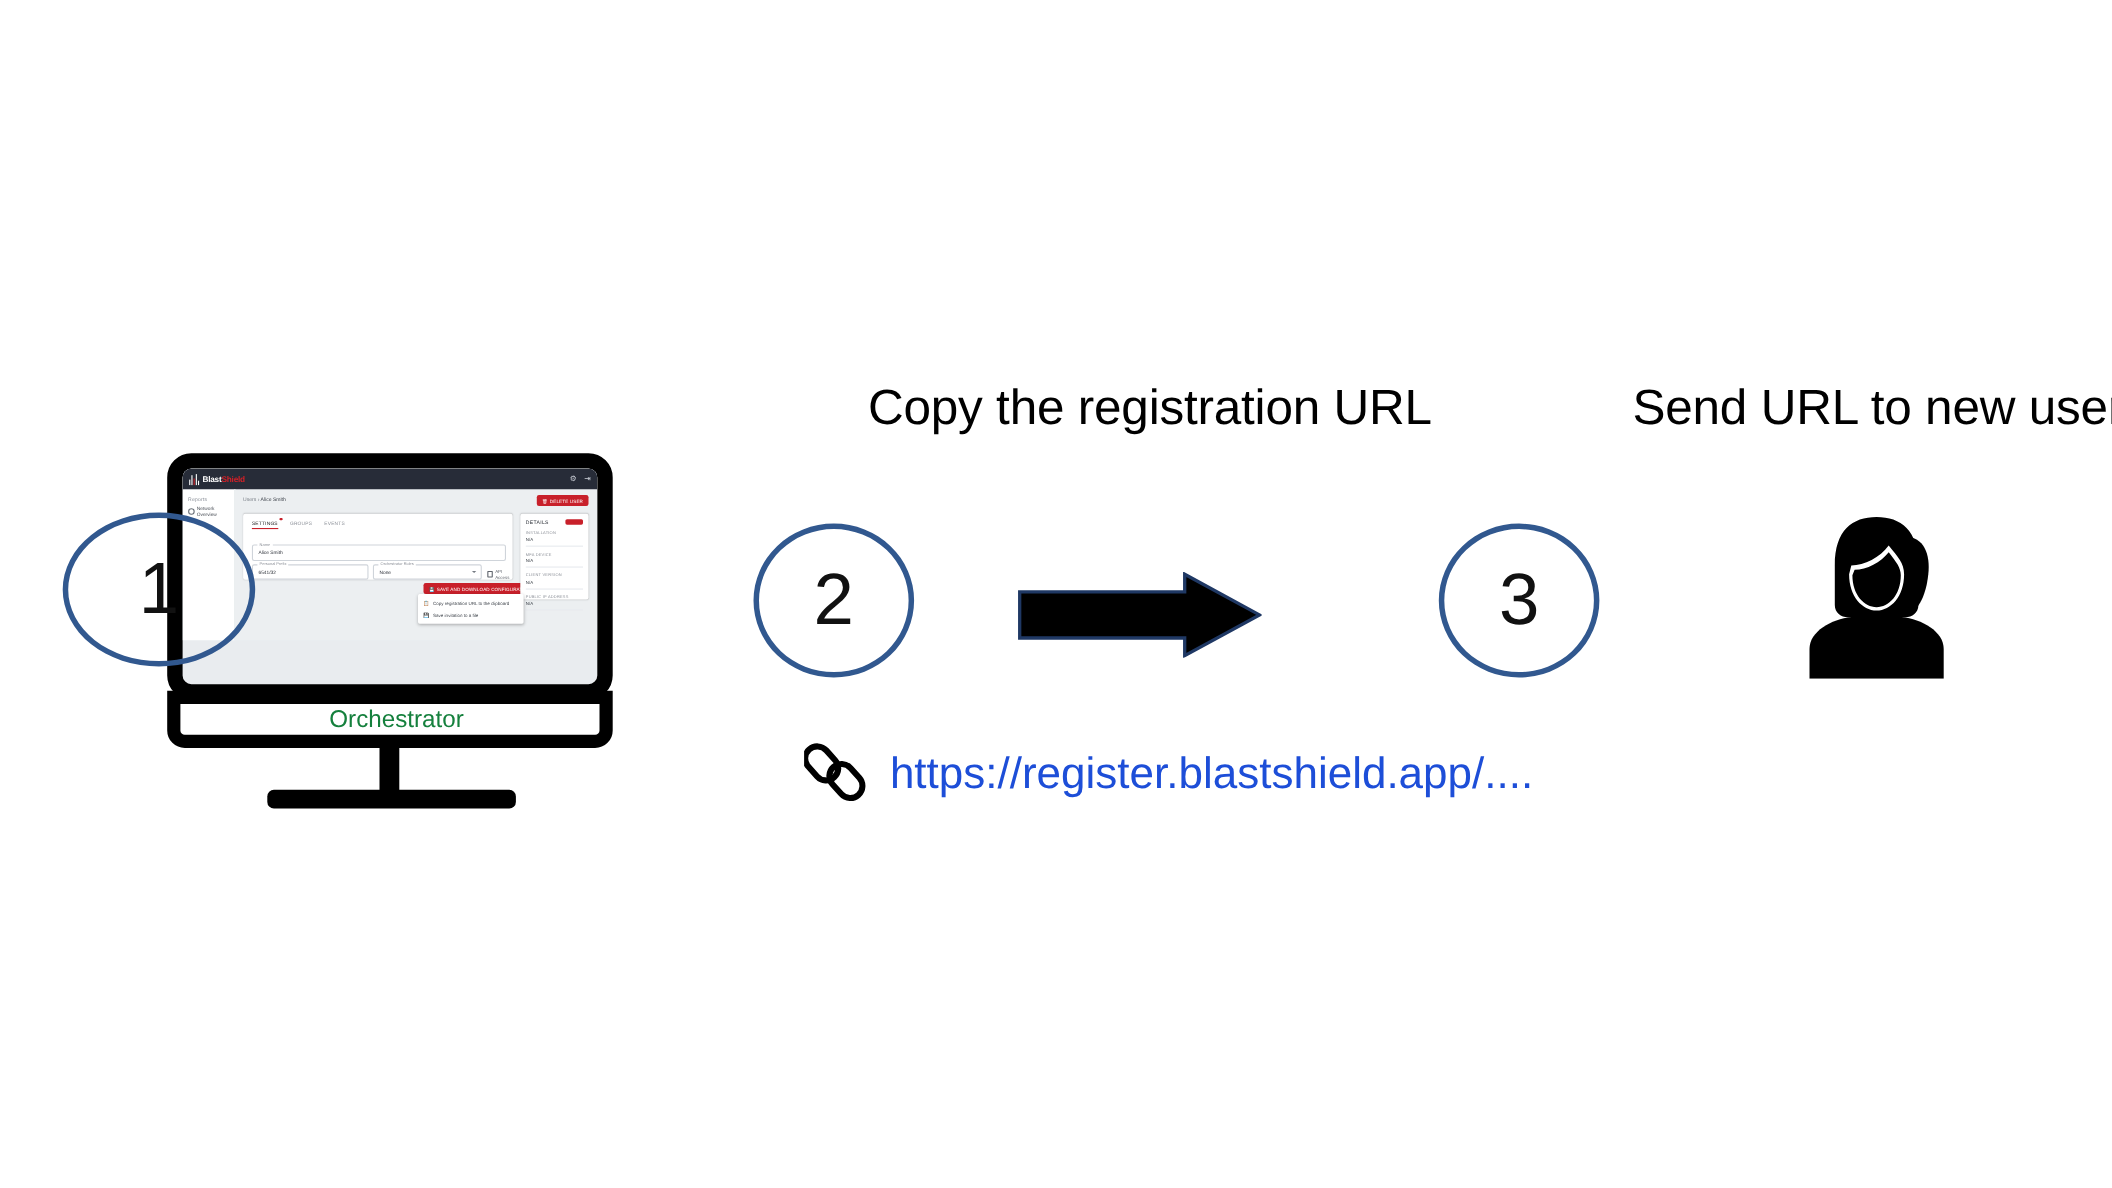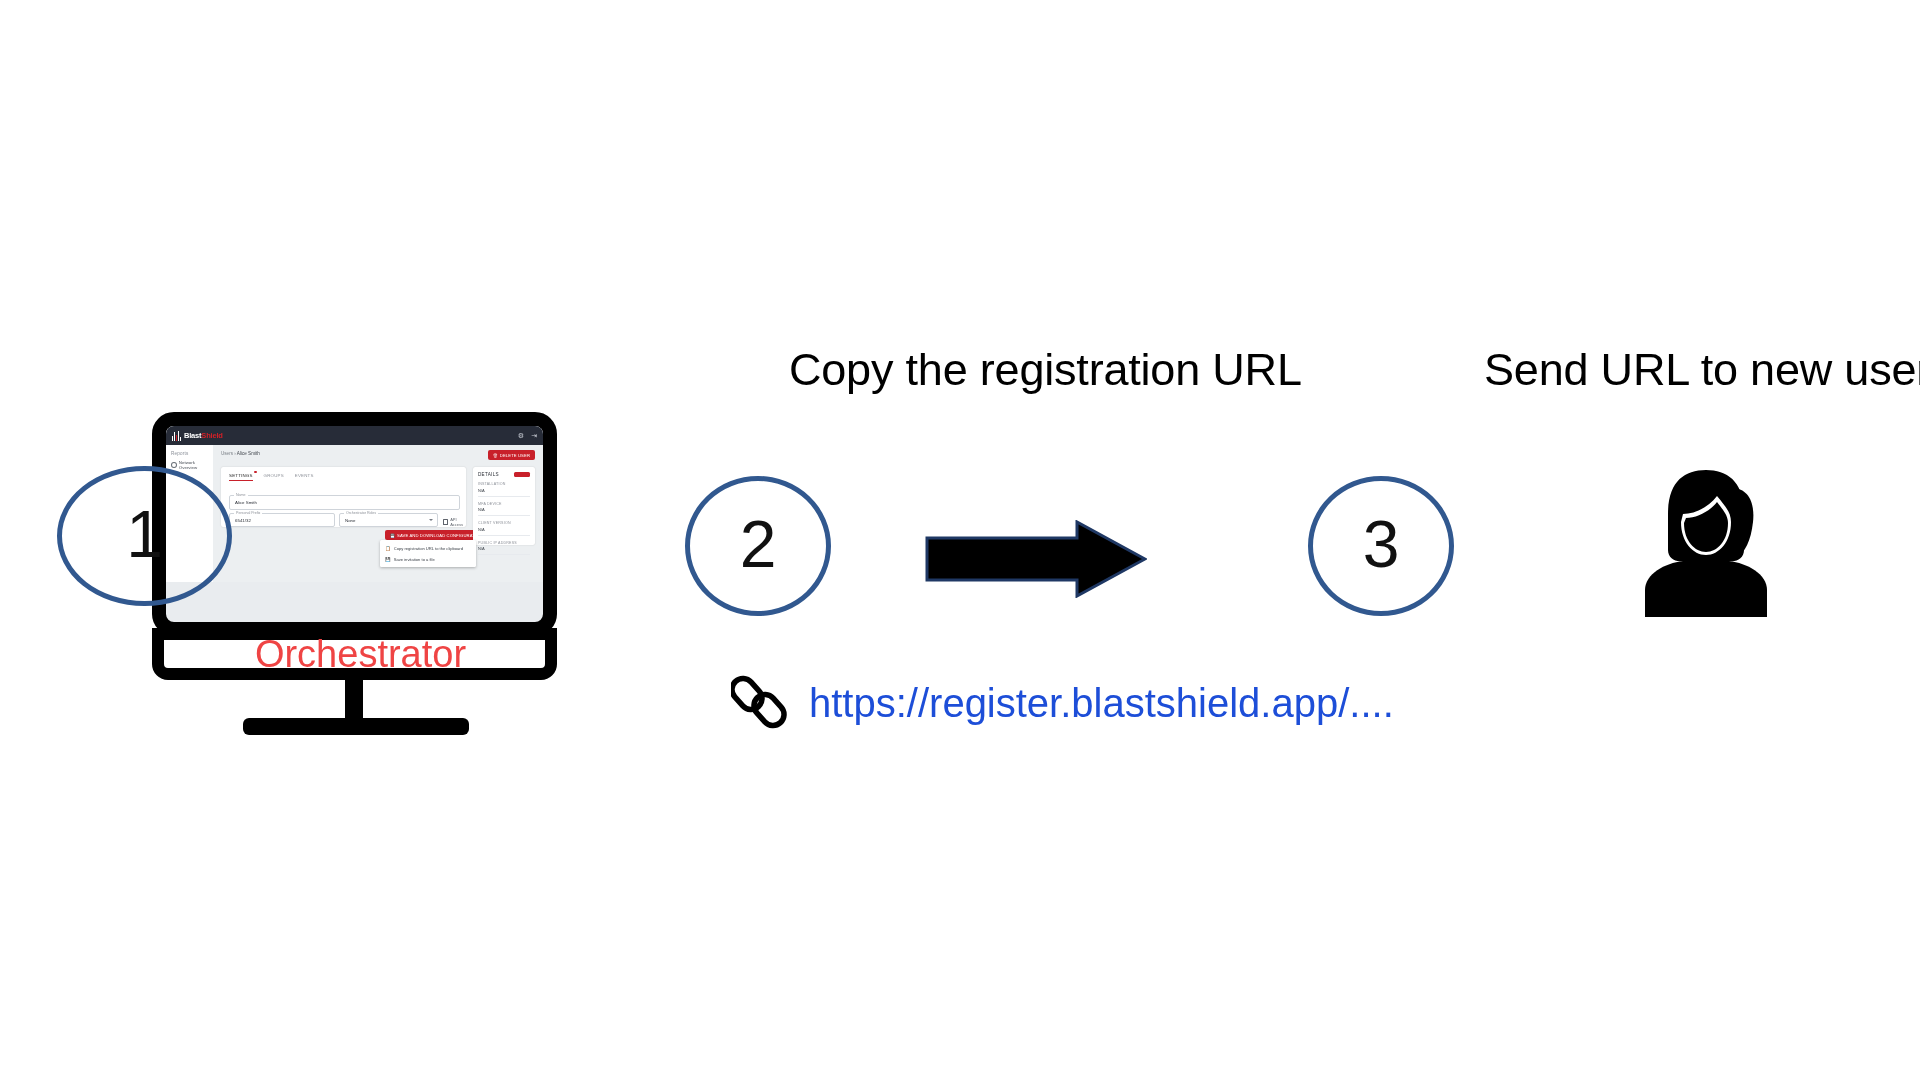--- a/index.html
+++ b/index.html
@@ -51,21 +51,21 @@
     background:#e9ecef;overflow:hidden;
   }
   .monitor-chin{
     position:absolute;left:0;top:216px;width:405px;height:52px;
     border:12px solid #000;border-radius:0 0 16px 16px;box-sizing:border-box;
     background:#ffffff;
     display:flex;align-items:center;justify-content:center;
   }
   .monitor-chin .label{
     font-family:"Liberation Sans", sans-serif;
-    font-size:38px;color:#ef4444;line-height:1;margin-left:12px;
+    font-size:22px;color:#15803d;line-height:1;margin-left:12px;
   }
   .monitor-stand-neck{
     position:absolute;left:193px;top:266px;width:18px;height:46px;background:#000;
   }
   .monitor-stand-base{
     position:absolute;left:91px;top:306px;width:226px;height:17px;background:#000;border-radius:6px;
   }
 
   
   .app{position:absolute;left:0;top:0;width:377px;height:156px;background:#eceff1;

